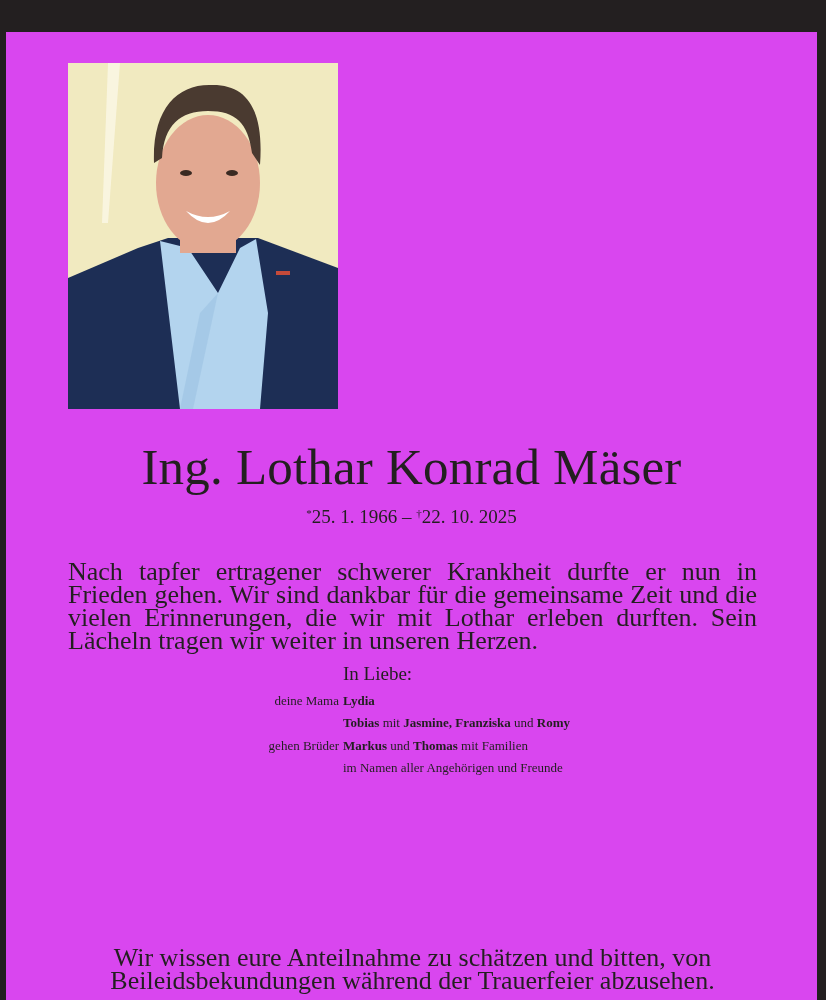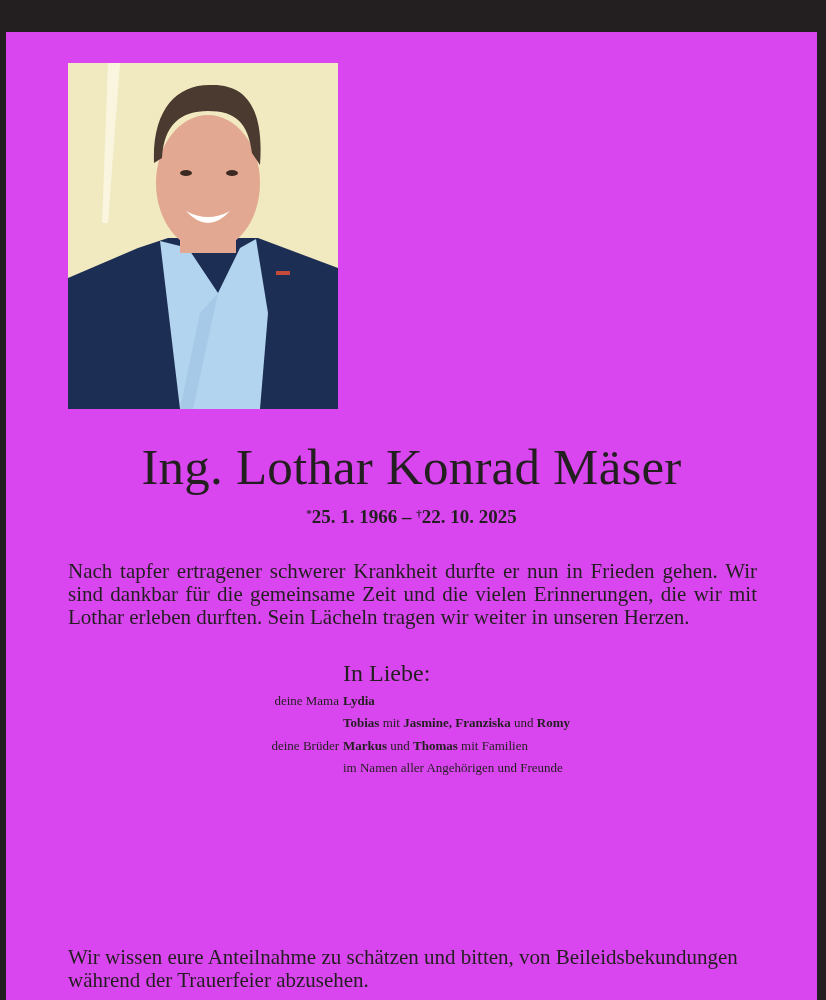--- a/index.html
+++ b/index.html
@@ -4,29 +4,29 @@
 <style>
   html, body { margin: 0; padding: 0; }
   body { width: 826px; height: 1000px; background: #231f20; position: relative; overflow: hidden; }
   .card { position: absolute; left: 6px; top: 8px; width: 811px; height: 983px; background: #d946ef; margin-top: 24px; }
   .serif { font-family: "Liberation Serif", "DejaVu Serif", serif; color: #231f20; }
 
   .photo { position: absolute; left: 62px; top: 31px; width: 270px; height: 346px; overflow: hidden; background: #f1eac0; }
   .photo svg { display: block; }
 
   .name { position: absolute; left: 0; width: 811px; top: 405px; text-align: center; font-size: 51px; line-height: 60px; letter-spacing: 0.2px; }
-  .dates { position: absolute; left: 0; width: 811px; top: 469px; text-align: center; font-size: 19px; font-weight: bold; line-height: 24px; }
+  .dates { position: absolute; left: 0; width: 811px; top: 469px; text-align: center; font-size: 19px; font-weight: normal; line-height: 24px; }
   .dates sup { font-size: 11px; vertical-align: 6px; }
 
-  .para { position: absolute; left: 62px; width: 689px; font-size: 21px; line-height: 23px; text-align: justify; }
+  .para { position: absolute; left: 62px; width: 689px; font-size: 26px; line-height: 23px; text-align: justify; }
   .p1 { top: 528px; }
   .p2 { top: 823px; }
-  .p3 { top: 914px; text-align: left; }
+  .p3 { top: 914px; text-align: center; }
 
-  .inlove { position: absolute; left: 337px; top: 630px; font-size: 24px; line-height: 23px; }
+  .inlove { position: absolute; left: 337px; top: 630px; font-size: 19px; line-height: 23px; }
   .mourners { position: absolute; left: 0; top: 658px; width: 811px; }
   .mrow { position: relative; height: 22.3px; font-size: 13px; line-height: 22px; }
   .mrow .rel { position: absolute; right: 478px; white-space: nowrap; }
   .mrow .names { position: absolute; left: 337px; white-space: nowrap; }
   .b { font-weight: bold; }
 </style>
 </head>
 <body>
 
 <div class="card">
@@ -61,21 +61,21 @@
   <div class="mourners serif" id="mourners">
       <div class="mrow">
         <span class="rel">deine Mama</span>
         <span class="names"><span class="b">Lydia</span></span>
       </div>
       <div class="mrow">
         <span class="rel"></span>
         <span class="names"><span class="b">Tobias</span><span> mit </span><span class="b">Jasmine, Franziska</span><span> und </span><span class="b">Romy</span></span>
       </div>
       <div class="mrow">
-        <span class="rel">deine Brüder</span>
+        <span class="rel">gehen Brüder</span>
         <span class="names"><span class="b">Markus</span><span> und </span><span class="b">Thomas</span><span> mit Familien</span></span>
       </div>
       <div class="mrow">
         <span class="rel"></span>
         <span class="names"><span>im Namen aller Angehörigen und Freunde</span></span>
       </div>
     </div>
 
 
   <div class="para p3 serif">Wir wissen eure Anteilnahme zu schätzen und bitten, von Beileidsbekundungen während der Trauerfeier abzusehen.</div>

